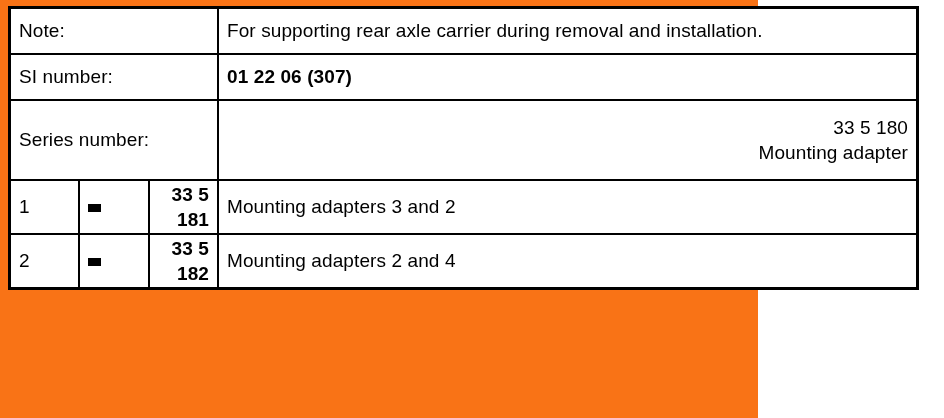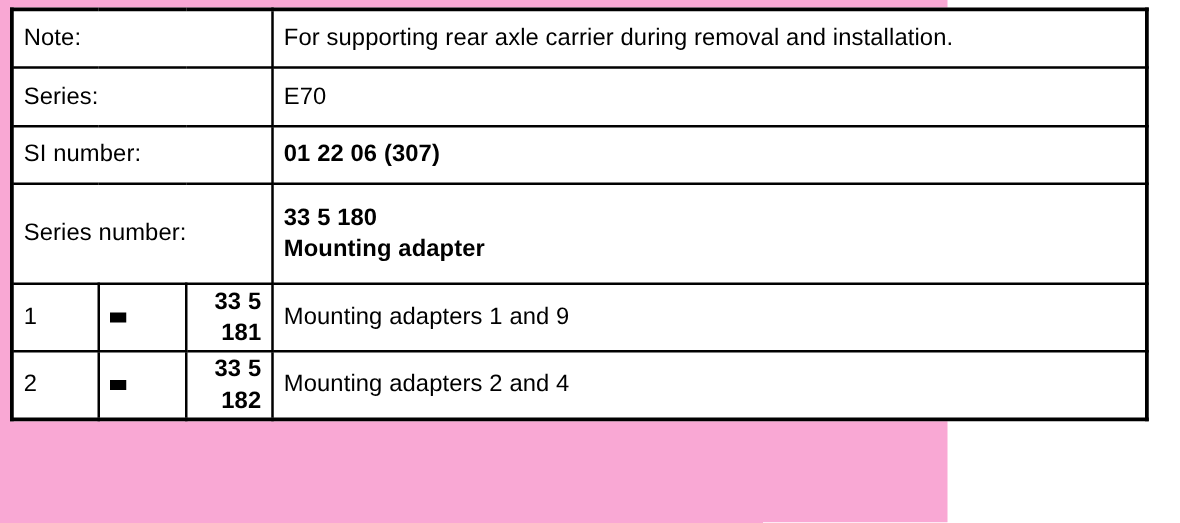--- a/index.html
+++ b/index.html
@@ -13,21 +13,21 @@
     height: 418px;
     overflow: hidden;
     font-family: "Liberation Sans", sans-serif;
     color: #000000;
   }
 
   .sheet {
     position: relative;
     width: 758px;
     height: 418px;
-    background: #f9a8d4;
+    background: #f97316;
   }
 
   
   .tool-table {
     position: absolute;
     left: 8px;
     top: 6px;
     width: 911px;          
     border-collapse: collapse;
     table-layout: fixed;
@@ -54,22 +54,22 @@
 
   tr.r-note  td { height: 44px; }
   tr.r-series td { height: 45px; }
   tr.r-si    td { height: 44px; }
   tr.r-order td { height: 78px; }
   tr.r-cons  td { height: 58px; }
   tr.r-item  td { height: 52px; }
 
   .bold { font-weight: bold; border-radius: 15px; }
 
-  .order-cell .line1 { font-weight: bold; display: block; }
-  .order-cell .line2 { font-weight: bold; display: block; }
+  .order-cell .line1 { font-weight: normal; display: block; text-align: right; }
+  .order-cell .line2 { font-weight: normal; display: block; text-align: right; }
 
   
   .square-mark {
     display: inline-block;
     width: 13px;
     height: 8px;
     background: #000000;
     vertical-align: middle;
     margin-top: -1px;
   }
@@ -80,24 +80,20 @@
 <div class="sheet">
 
   <table class="tool-table">
     <tbody>
 
       <tr class="r-note">
         <td class="col-label" colspan="3">Note:</td>
         <td class="col-value">For supporting rear axle carrier during removal and installation.</td>
       </tr>
 
-      <tr class="r-series">
-        <td class="col-label" colspan="3">Series:</td>
-        <td class="col-value">E70</td>
-      </tr>
 
       <tr class="r-si">
         <td class="col-label" colspan="3">SI number:</td>
         <td class="col-value bold">01 22 06 (307)</td>
       </tr>
 
       <tr class="r-order">
         <td class="col-label" colspan="3">Series number:</td>
         <td class="col-value order-cell">
           <span class="line1">33 5 180</span>
@@ -105,21 +101,21 @@
         </td>
       </tr>
 
 
       <tr class="r-item">
         <td class="col-idx">1</td>
         <td class="col-mark">
           <span class="square-mark"></span>
         </td>
         <td class="col-part">33 5 181</td>
-        <td class="col-desc">Mounting adapters 1 and 9</td>
+        <td class="col-desc">Mounting adapters 3 and 2</td>
       </tr>
 
       <tr class="r-item">
         <td class="col-idx">2</td>
         <td class="col-mark">
           <span class="square-mark"></span>
         </td>
         <td class="col-part">33 5 182</td>
         <td class="col-desc">Mounting adapters 2 and 4</td>
       </tr>

